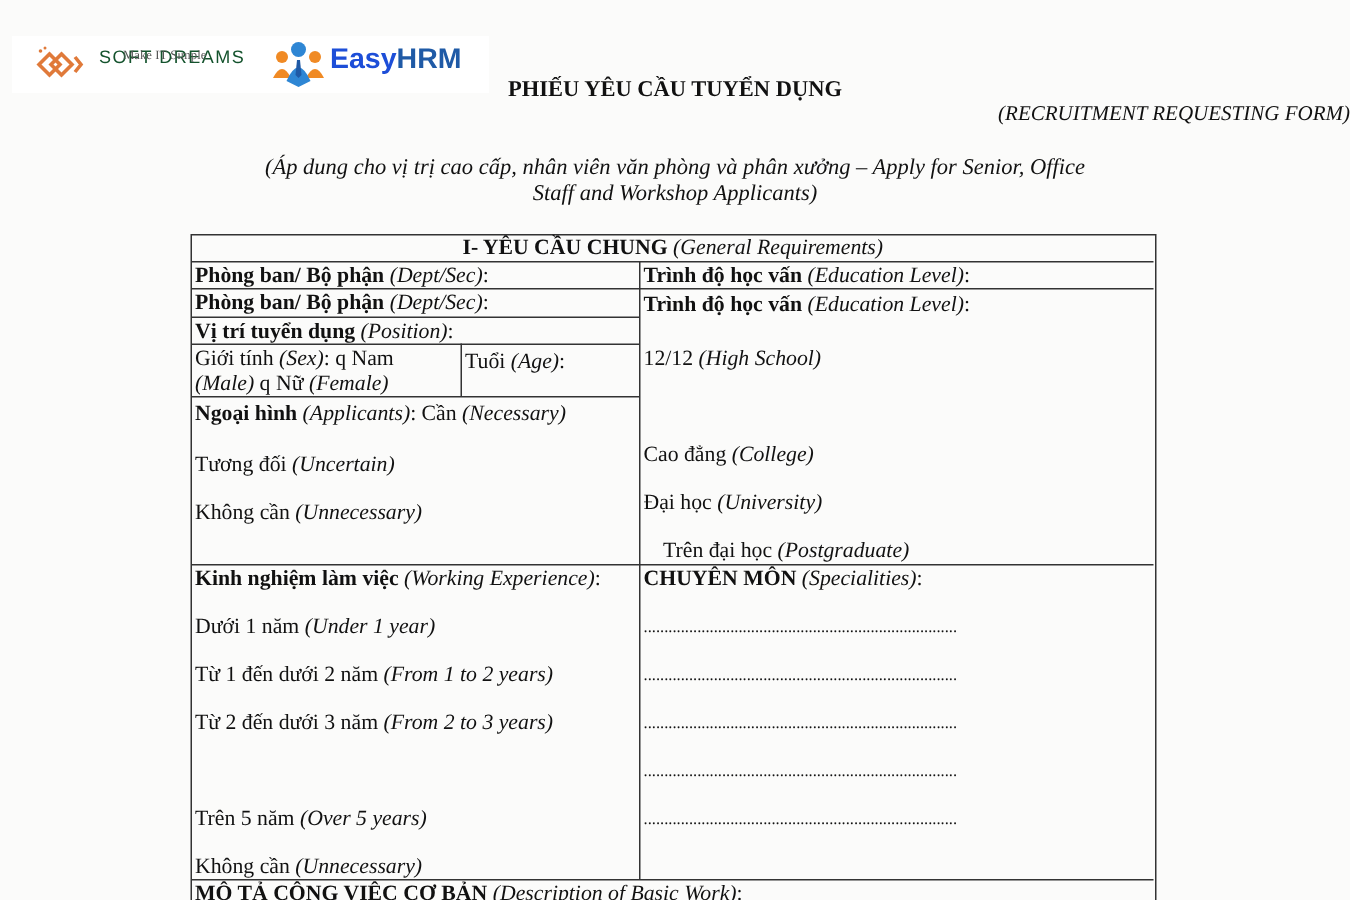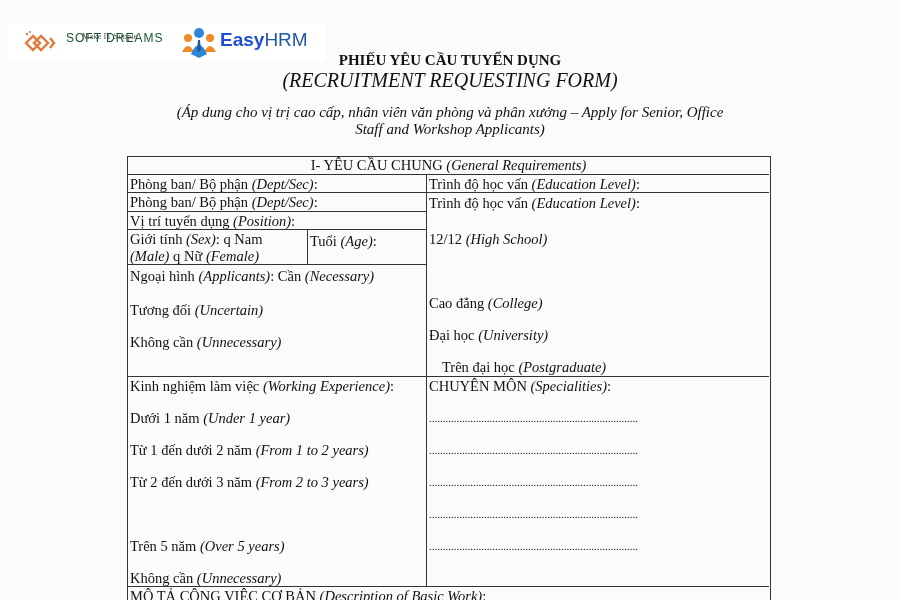--- a/index.html
+++ b/index.html
@@ -11,28 +11,28 @@
   .sd-name { position:absolute; left:46px; top:4px; font-family:Liberation Sans, sans-serif; font-size:12px;
              letter-spacing:1px; color:#14532d; white-space:nowrap; }
   .sd-tag { position:absolute; left:62px; top:4px; font-size:8.5px; color:#555; white-space:nowrap; }
   .eh { position:absolute; left:180px; top:26px; height:34px; width:140px; }
   .eh-icon { position:absolute; left:0; top:0; width:38px; height:32px; }
   .eh-name { position:absolute; left:40px; top:3px; font-family:"Liberation Sans", sans-serif; font-weight:bold;
              font-size:19px; white-space:nowrap; }
   .eh-name .a { color:#1d4ed8; } .eh-name .b { color:#1f5aa6; }
 
   .title { position:absolute; left:0; width:900px; text-align:center; top:52px; font-weight:bold; font-size:15px; }
-  .subtitle { position:absolute; left:0; width:900px; text-align:center; top:69px; font-style:italic; font-size:20px; }
+  .subtitle { position:absolute; left:0; width:900px; text-align:right; top:69px; font-style:italic; font-size:14px; }
   .note { position:absolute; left:140px; width:620px; text-align:center; top:104px; font-style:italic; font-size:15px; line-height:17px; }
 
   .tbl { position:absolute; left:127px; top:156px; width:644px; height:460px; border:1.5px solid #333; box-sizing:border-box; }
   .line-h { position:absolute; height:0; border-top:1.5px solid #333; }
   .line-v { position:absolute; width:0; border-left:1.5px solid #333; }
   .cell { position:absolute; font-size:14.5px; white-space:nowrap; line-height:17px; }
-  .b { font-weight:normal; } .i { font-style:italic; }
+  .b { font-weight:bold; } .i { font-style:italic; }
   .dots { letter-spacing:0px; }
 </style>
 </head>
 <body>
 
 <div class="logo-strip"></div>
 
 <div class="sd">
   <svg class="sd-icon" viewBox="0 0 36 32">
     <g fill="none" stroke="#e07a3a" stroke-width="2.4">

